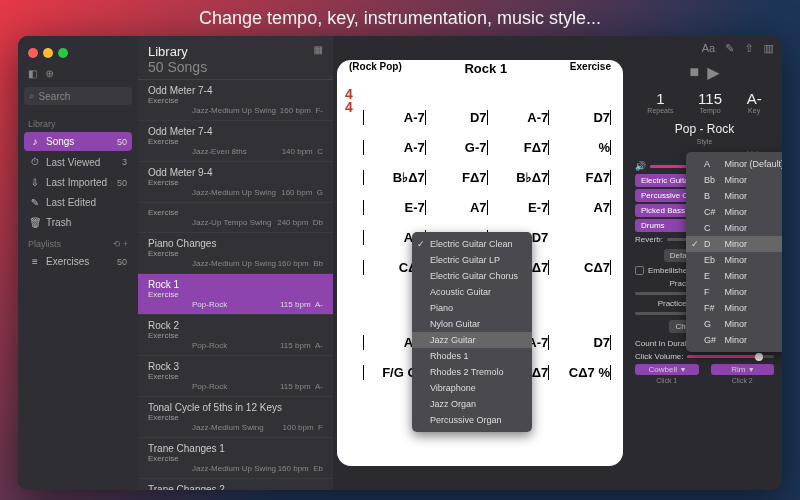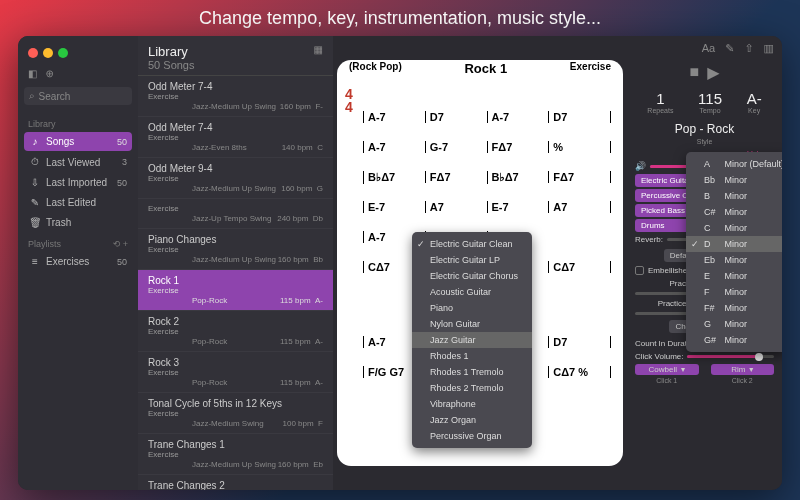--- a/index.html
+++ b/index.html
@@ -14,35 +14,35 @@
 .search { display:flex; align-items:center; gap:4px; background:#3a3940; border-radius:4px; padding:3px 5px; margin-bottom:8px; color:#888; }
 .sec-hdr { color:#777; font-size:9px; padding:6px 4px 3px; display:flex; justify-content:space-between; align-items:center; }
 .nav-item { display:flex; align-items:center; gap:5px; padding:4px 5px; border-radius:4px; margin-bottom:1px; cursor:pointer; }
 .nav-item.sel { background:#8e44ad; color:#fff; }
 .nav-item .cnt { margin-left:auto; font-size:9px; color:#999; }
 .nav-item.sel .cnt { color:#ddd; }
 .nav-ico { width:12px; text-align:center; }
 .songlist { width:195px; background:#323138; color:#ccc; overflow:hidden; font-size:10px; }
 .list-hdr { padding:8px 10px 4px; border-bottom:1px solid #444; display:flex; justify-content:space-between; }
 .list-hdr h2 { font-size:13px; font-weight:500; color:#eee; }
-.list-hdr .sub { font-size:11px; color:#888;text-align:right; }
+.list-hdr .sub { font-size:14px; color:#888;text-align:right; }
 .song { padding:5px 10px; border-bottom:1px solid #3a3940; cursor:pointer; }
 .song.sel { background:#8e44ad; color:#fff; }
 .song .t { font-size:10px; font-weight:500; }
 .song .s { font-size:8px; color:#999; }
 .song.sel .s { color:#ddd; }
 .song .meta { display:flex; justify-content:space-between; font-size:8px; color:#888; margin-top:1px;margin-left:44px; }
 .song.sel .meta { color:#ddd; }
 .sheet { flex:1; background:#fff; margin:24px 4px; border-radius:14px; padding:1px 12px; color:#000; font-family:Georgia,serif; position:relative; overflow:hidden; }
 .sheet-hdr { display:flex; justify-content:space-between; font-size:10px; font-weight:bold; }
 .sheet-title { text-align:center; flex:1; font-size:13px; }
 .timesig { position:absolute; left:8px; top:28px; color:#c0392b; font-size:14px; font-weight:bold; line-height:.9; }
 .chart { margin-top:26px; margin-left:14px; }
 .row { display:flex; height:30px; align-items:center; }
-.bar { flex:1; border-left:1.5px solid #000; padding-left:4px; font-size:11px; font-weight:bold; position:relative; }
+.bar { flex:1; border-left:1.5px solid #000; padding-left:4px; font-size:13px; font-weight:bold; position:relative;text-align:right; }
 .row .bar:last-child { border-right:1.5px solid #000; }
 .coda { color:#c0392b; font-size:10px; text-align:center; margin-top:4px; font-weight:bold; }
 .controls { width:155px; background:#2b2a30; color:#ccc; padding:6px 8px; font-size:9px; overflow:hidden; }
 .top-icons { display:flex; justify-content:flex-end; gap:10px; color:#888; font-size:11px; padding-bottom:4px; }
 .transport { display:flex; gap:8px; justify-content:center; padding:4px 0; }
 .transport span { color:#888; font-size:16px; }
 .readouts { display:flex; justify-content:space-around; text-align:center; margin:4px 0 6px; }
 .readouts .v { font-size:15px; color:#eee; }
 .readouts .l { font-size:7px; color:#888; }
 .style-row { text-align:center; font-size:12px; color:#eee; padding:2px 0; }
@@ -397,21 +397,20 @@
 
   <div class="popover pop-inst" id="pop-inst">
       <div class="item"><span class="chk-m">✓</span>Electric Guitar Clean</div>
       <div class="item">Electric Guitar LP</div>
       <div class="item">Electric Guitar Chorus</div>
       <div class="item">Acoustic Guitar</div>
       <div class="item">Piano</div>
       <div class="item">Nylon Guitar</div>
       <div class="item sel">Jazz Guitar</div>
       <div class="item">Rhodes 1</div>
-      <div class="item">Rhodes 1 Tremolo</div>
       <div class="item">Rhodes 2 Tremolo</div>
       <div class="item">Vibraphone</div>
       <div class="item">Jazz Organ</div>
       <div class="item">Percussive Organ</div>
     </div>
   <div class="popover pop-key" id="pop-key">
       <div class="item"><span style="display:inline-block;width:18px">A</span> Minor (Default)</div>
       <div class="item"><span style="display:inline-block;width:18px">Bb</span> Minor</div>
       <div class="item"><span style="display:inline-block;width:18px">B</span> Minor</div>
       <div class="item"><span style="display:inline-block;width:18px">C#</span> Minor</div>

